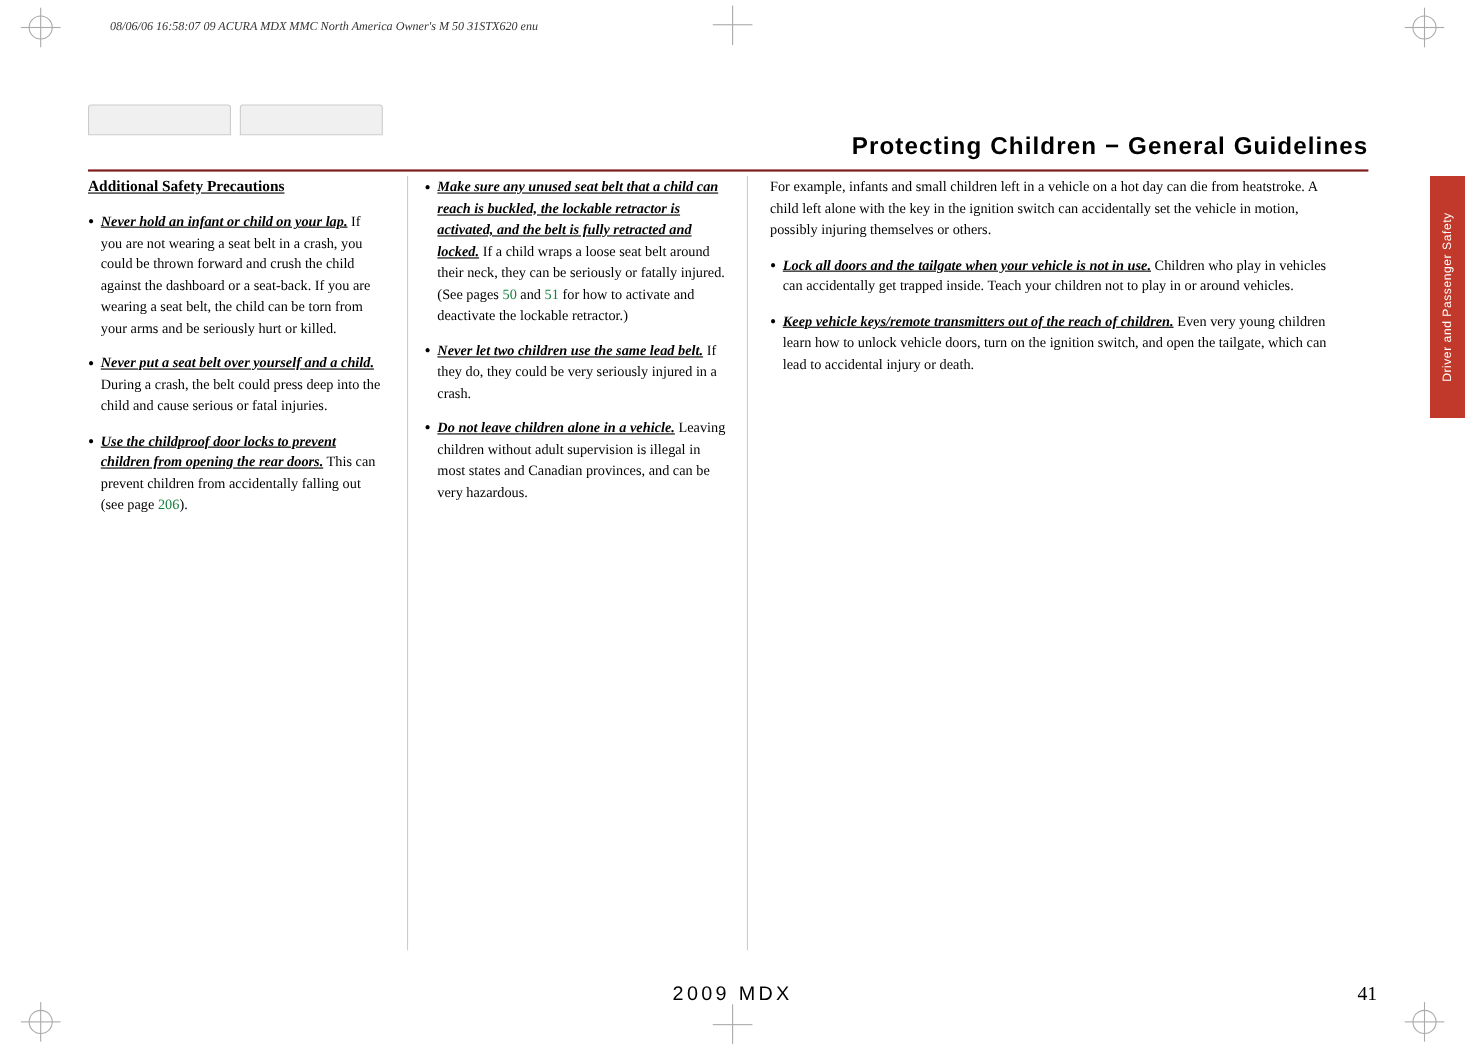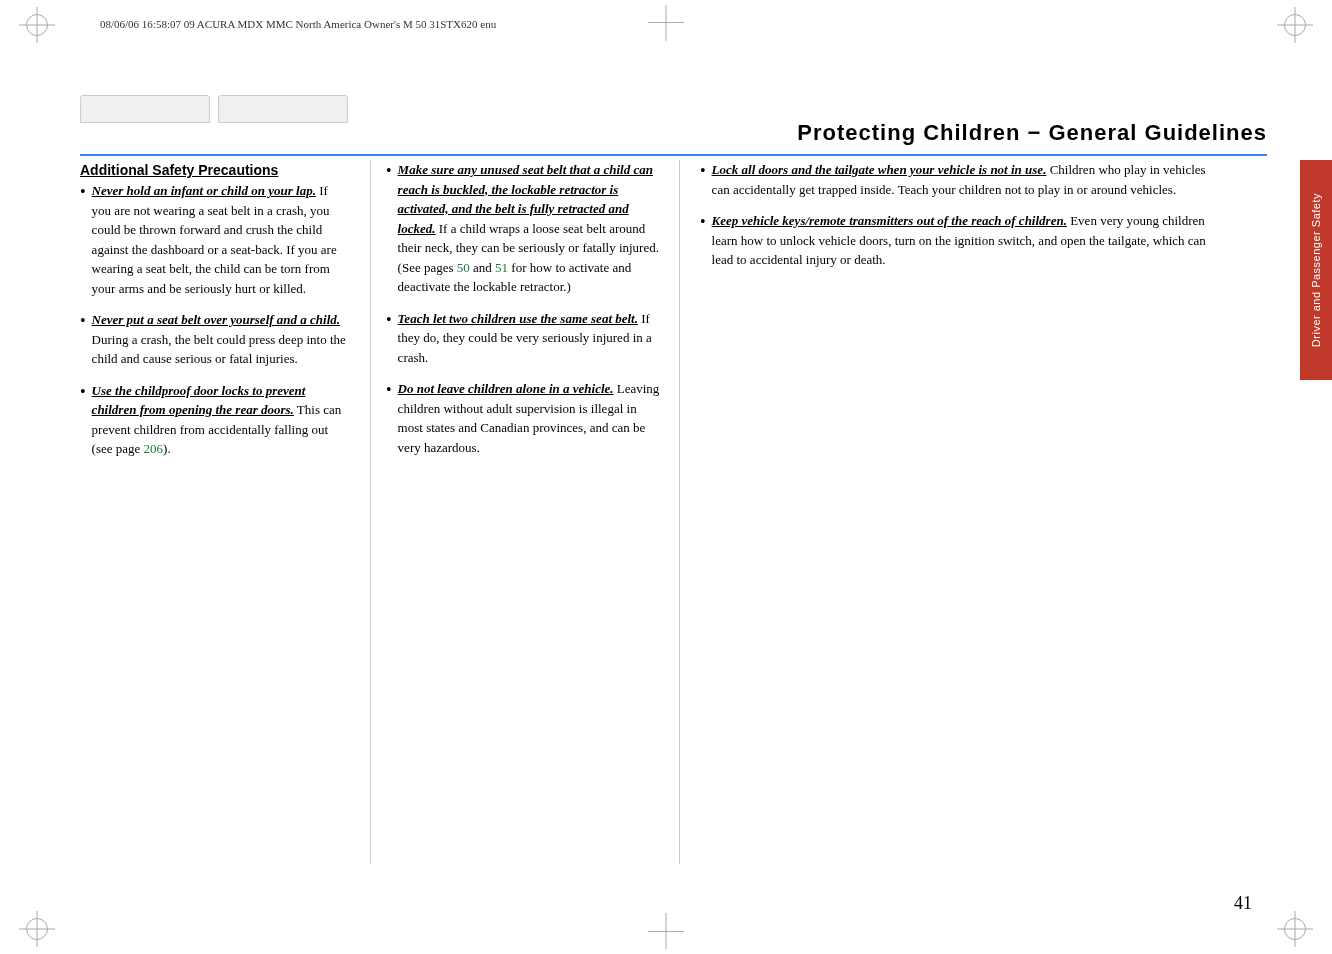--- a/index.html
+++ b/index.html
@@ -20,20 +20,21 @@
       padding: 0;
     }
 
     
     .header-meta {
       position: absolute;
       top: 18px;
       left: 100px;
       font-size: 11px;
       color: #333;
+      font-style: italic;
     }
     .registration-circle {
       position: absolute;
       width: 22px;
       height: 22px;
       border: 1.5px solid #aaa;
       border-radius: 50%;
     }
     .registration-circle::before {
       content: '';
@@ -54,22 +55,22 @@
       width: 1px;
       background: #aaa;
       transform: translateX(-50%);
     }
 
     
     .page-title-bar {
       position: absolute;
       top: 120px;
       left: 80px;
-      right: 65px;
-      border-bottom: 2px solid #3b82f6;
+      right: 88px;
+      border-bottom: 2px solid #7f1d1d;
       padding-bottom: 8px;
     }
     .page-title {
       text-align: right;
       font-size: 22px;
       font-weight: bold;
       letter-spacing: 1px;
       color: #000;
       font-family: Arial, sans-serif;
     }
@@ -128,21 +129,22 @@
       flex: 1;
       padding-left: 20px;
       font-size: 13.5px;
       line-height: 1.5;
       color: #000;
     }
 
     .section-title {
       font-size: 14px;
       font-weight: bold;
-      font-family: Liberation Sans, sans-serif;
+      margin-bottom: 10px;
+      font-family: Liberation Serif, serif;
       text-decoration: underline;
     }
 
     .bullet-item {
       display: flex;
       margin-bottom: 12px;
       align-items: flex-start;
     }
     .bullet-dot {
       font-size: 16px;
@@ -314,54 +316,58 @@
       <div class="bullet-item">
         <span class="bullet-dot">•</span>
         <span class="bullet-text">
           <em>Make sure any unused seat belt that a child can reach is buckled, the lockable retractor is activated, and the belt is fully retracted and locked.</em> If a child wraps a loose seat belt around their neck, they can be seriously or fatally injured. (See pages <a href="#">50</a> and <a href="#">51</a> for how to activate and deactivate the lockable retractor.)
         </span>
       </div>
 
       <div class="bullet-item">
         <span class="bullet-dot">•</span>
         <span class="bullet-text">
-          <em>Teach let two children use the same seat belt.</em> If they do, they could be very seriously injured in a crash.
+          <em>Never let two children use the same lead belt.</em> If they do, they could be very seriously injured in a crash.
         </span>
       </div>
 
       <div class="bullet-item">
         <span class="bullet-dot">•</span>
         <span class="bullet-text">
           <em>Do not leave children alone in a vehicle.</em> Leaving children without adult supervision is illegal in most states and Canadian provinces, and can be very hazardous.
         </span>
       </div>
 
     </div>
 
     <div class="col-right">
 
+      <p class="plain-text">For example, infants and small children left in a vehicle on a hot day can die from heatstroke. A child left alone with the key in the ignition switch can accidentally set the vehicle in motion, possibly injuring themselves or others.</p>
 
       <div class="bullet-item">
         <span class="bullet-dot">•</span>
         <span class="bullet-text">
           <em>Lock all doors and the tailgate when your vehicle is not in use.</em> Children who play in vehicles can accidentally get trapped inside. Teach your children not to play in or around vehicles.
         </span>
       </div>
 
       <div class="bullet-item">
         <span class="bullet-dot">•</span>
         <span class="bullet-text">
           <em>Keep vehicle keys/remote transmitters out of the reach of children.</em> Even very young children learn how to unlock vehicle doors, turn on the ignition switch, and open the tailgate, which can lead to accidental injury or death.
         </span>
       </div>
 
     </div>
 
   </div>
 
+  <div class="footer">
+    <span class="footer-model">2009  MDX</span>
+  </div>
   <div class="page-number">41</div>
 
   <div class="horiz-line-bottom"></div>
   <div class="vert-line-bottom"></div>
 
   <div class="registration-circle" style="bottom:14px;left:26px;"></div>
 
   <div class="registration-circle" style="bottom:14px;right:26px;"></div>
 
 </div>

